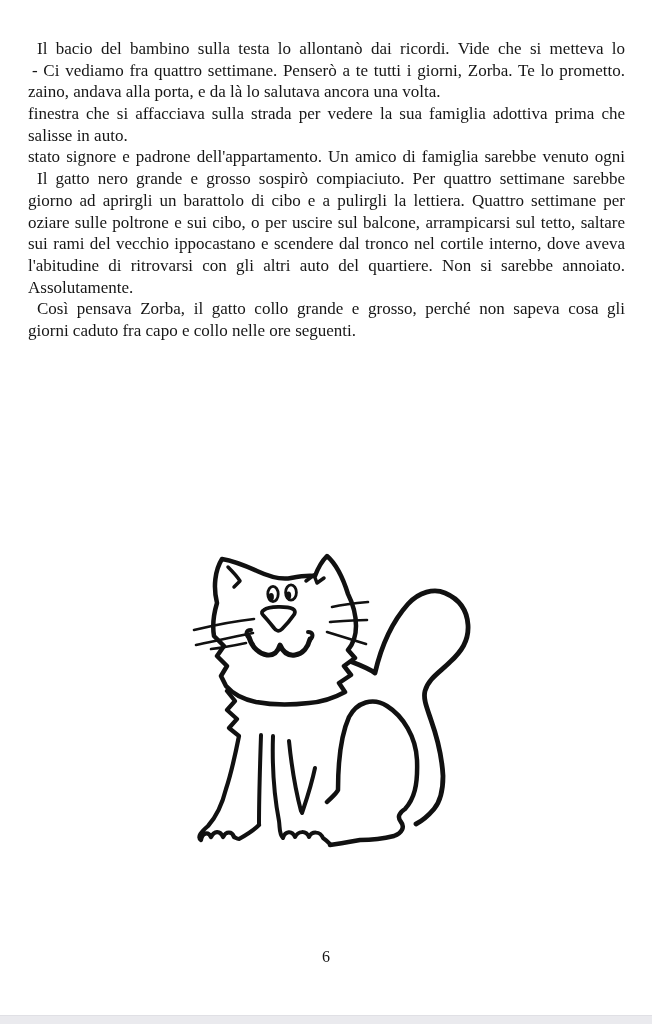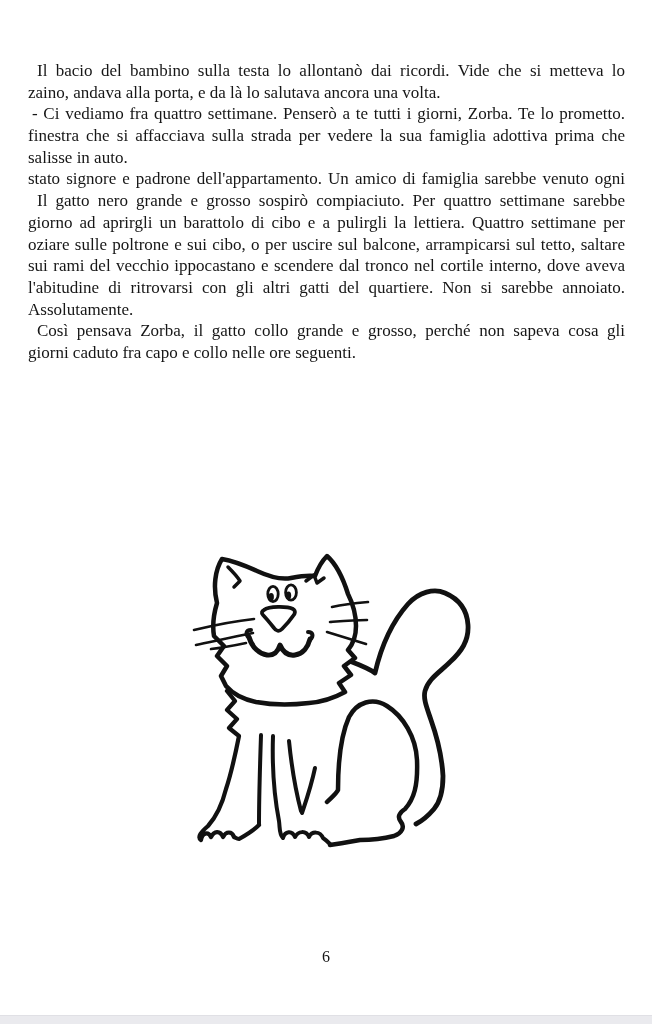--- a/index.html
+++ b/index.html
@@ -10,21 +10,21 @@
     width: 652px;
     height: 1024px;
     position: relative;
     background: var(--page-bg, #ffffff);
     overflow: hidden;
     font-family: "Liberation Serif", "DejaVu Serif", serif;
   }
   .text-block {
     position: absolute;
     left: 28px;
-    top: 60px;
+    top: 38px;
     width: 597px;
     font-size: 17px;
     color: var(--ink-text, #161616);
   }
   .line {
     height: 21.7px;
     line-height: 21.7px;
     overflow: hidden;
     white-space: normal;
     text-align: left;
@@ -67,30 +67,30 @@
     height: 8px;
     background: var(--strip-bg, #eaeaee);
     border-top: 1px solid var(--strip-border, #e0e0e5);
   }
 </style>
 </head>
 <body style="--page-bg: #ffffff; --ink-text: #161616; --ink-art: #111111; --strip-bg: #eaeaee; --strip-border: #e0e0e5;">
 
 <div class="text-block">
     <div class="line s ind2">Il bacio del bambino sulla testa lo allontanò dai ricordi. Vide che si metteva lo</div>
+    <div class="line s ind1">- Ci vediamo fra quattro settimane. Penserò a te tutti i giorni, Zorba. Te lo prometto.</div>
     <div class="line">zaino, andava alla porta, e da là lo salutava ancora una volta.</div>
-    <div class="line s ind1">- Ci vediamo fra quattro settimane. Penserò a te tutti i giorni, Zorba. Te lo prometto.</div>
     <div class="line s">finestra che si affacciava sulla strada per vedere la sua famiglia adottiva prima che</div>
     <div class="line">salisse in auto.</div>
     <div class="line s">stato signore e padrone dell'appartamento. Un amico di famiglia sarebbe venuto ogni</div>
     <div class="line s ind2">Il gatto nero grande e grosso sospirò compiaciuto. Per quattro settimane sarebbe</div>
     <div class="line s">giorno ad aprirgli un barattolo di cibo e a pulirgli la lettiera. Quattro settimane per</div>
     <div class="line s">oziare sulle poltrone e sui cibo, o per uscire sul balcone, arrampicarsi sul tetto, saltare</div>
     <div class="line s">sui rami del vecchio ippocastano e scendere dal tronco nel cortile interno, dove aveva</div>
-    <div class="line s">l'abitudine di ritrovarsi con gli altri gatti del quartiere. Non si sarebbe annoiato.</div>
+    <div class="line s">l'abitudine di ritrovarsi con gli altri auto del quartiere. Non si sarebbe annoiato.</div>
     <div class="line">Assolutamente.</div>
     <div class="line s ind2">Così pensava Zorba, il gatto collo grande e grosso, perché non sapeva cosa gli</div>
     <div class="line">giorni caduto fra capo e collo nelle ore seguenti.</div>
   </div>
 
 <div class="illustration" aria-label="Black-and-white line drawing of a smiling fluffy cat sitting with its tail curled up">
   <svg viewBox="0 0 300 305" xmlns="http://www.w3.org/2000/svg">
 
     <path class="cat-stroke" stroke-width="4.8" d="M 167,113 C 179,118 192,122 200,128 C 206,102 217,77 233,59 C 244,47 259,43 270,48 C 284,54 292,64 293,80 C 294,96 286,107 275,117 C 265,127 253,134 250,146 C 248,154 252,163 256,175 C 262,192 267,212 268,231 C 268,247 264,258 259,264 C 253,271 247,276 241,279"></path>
 

